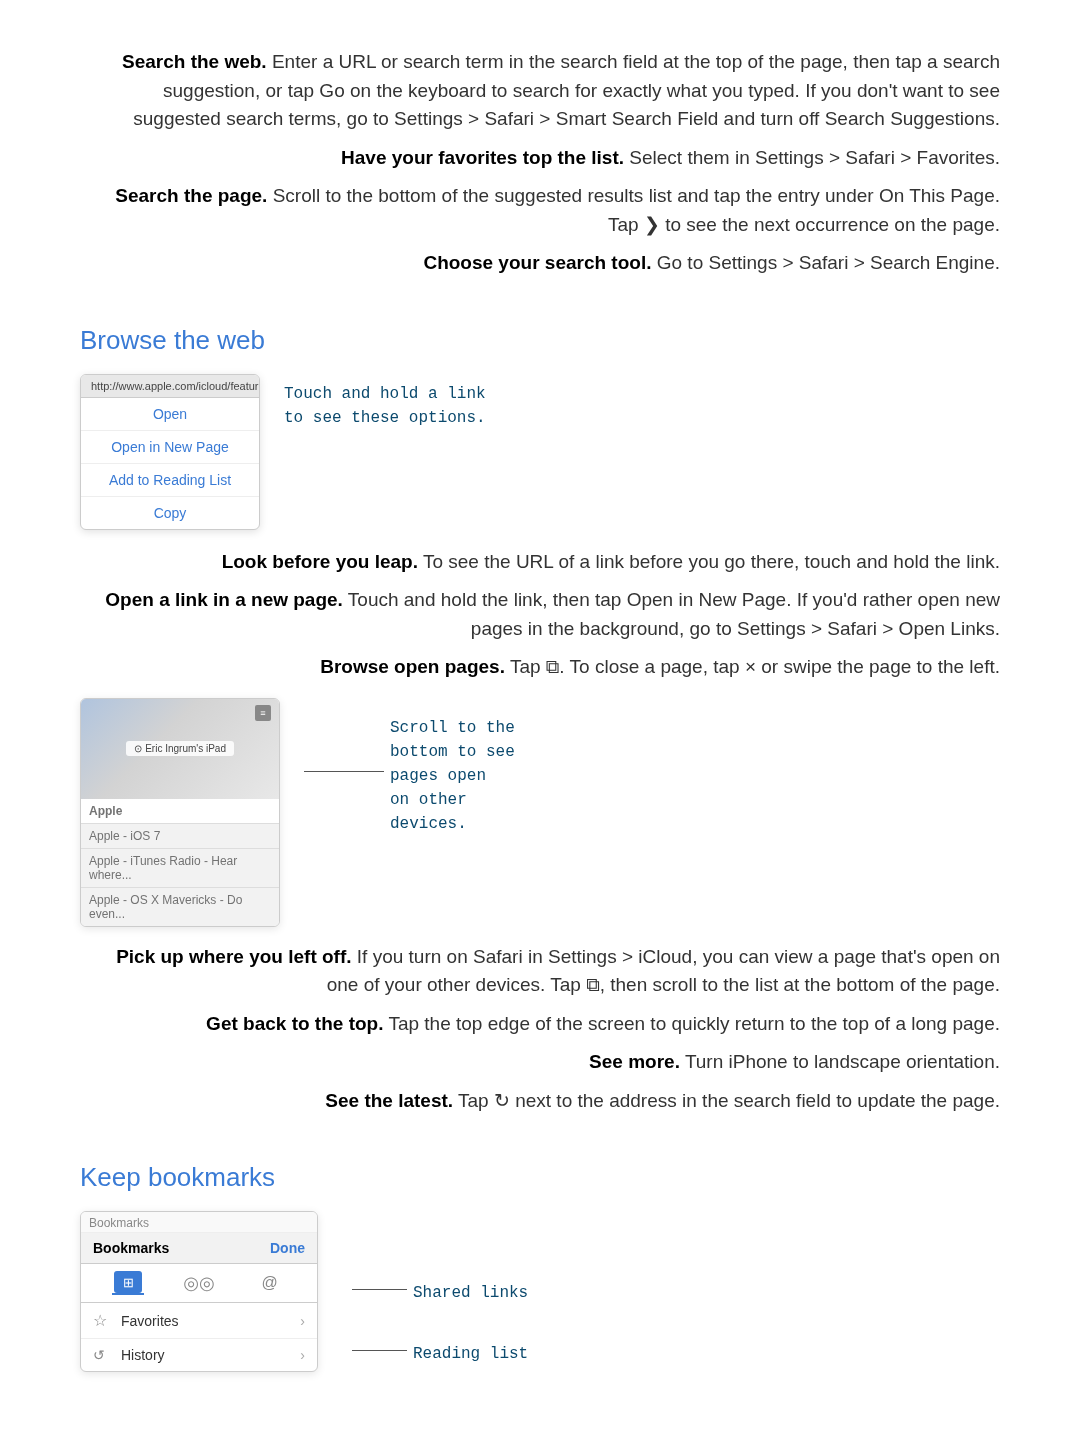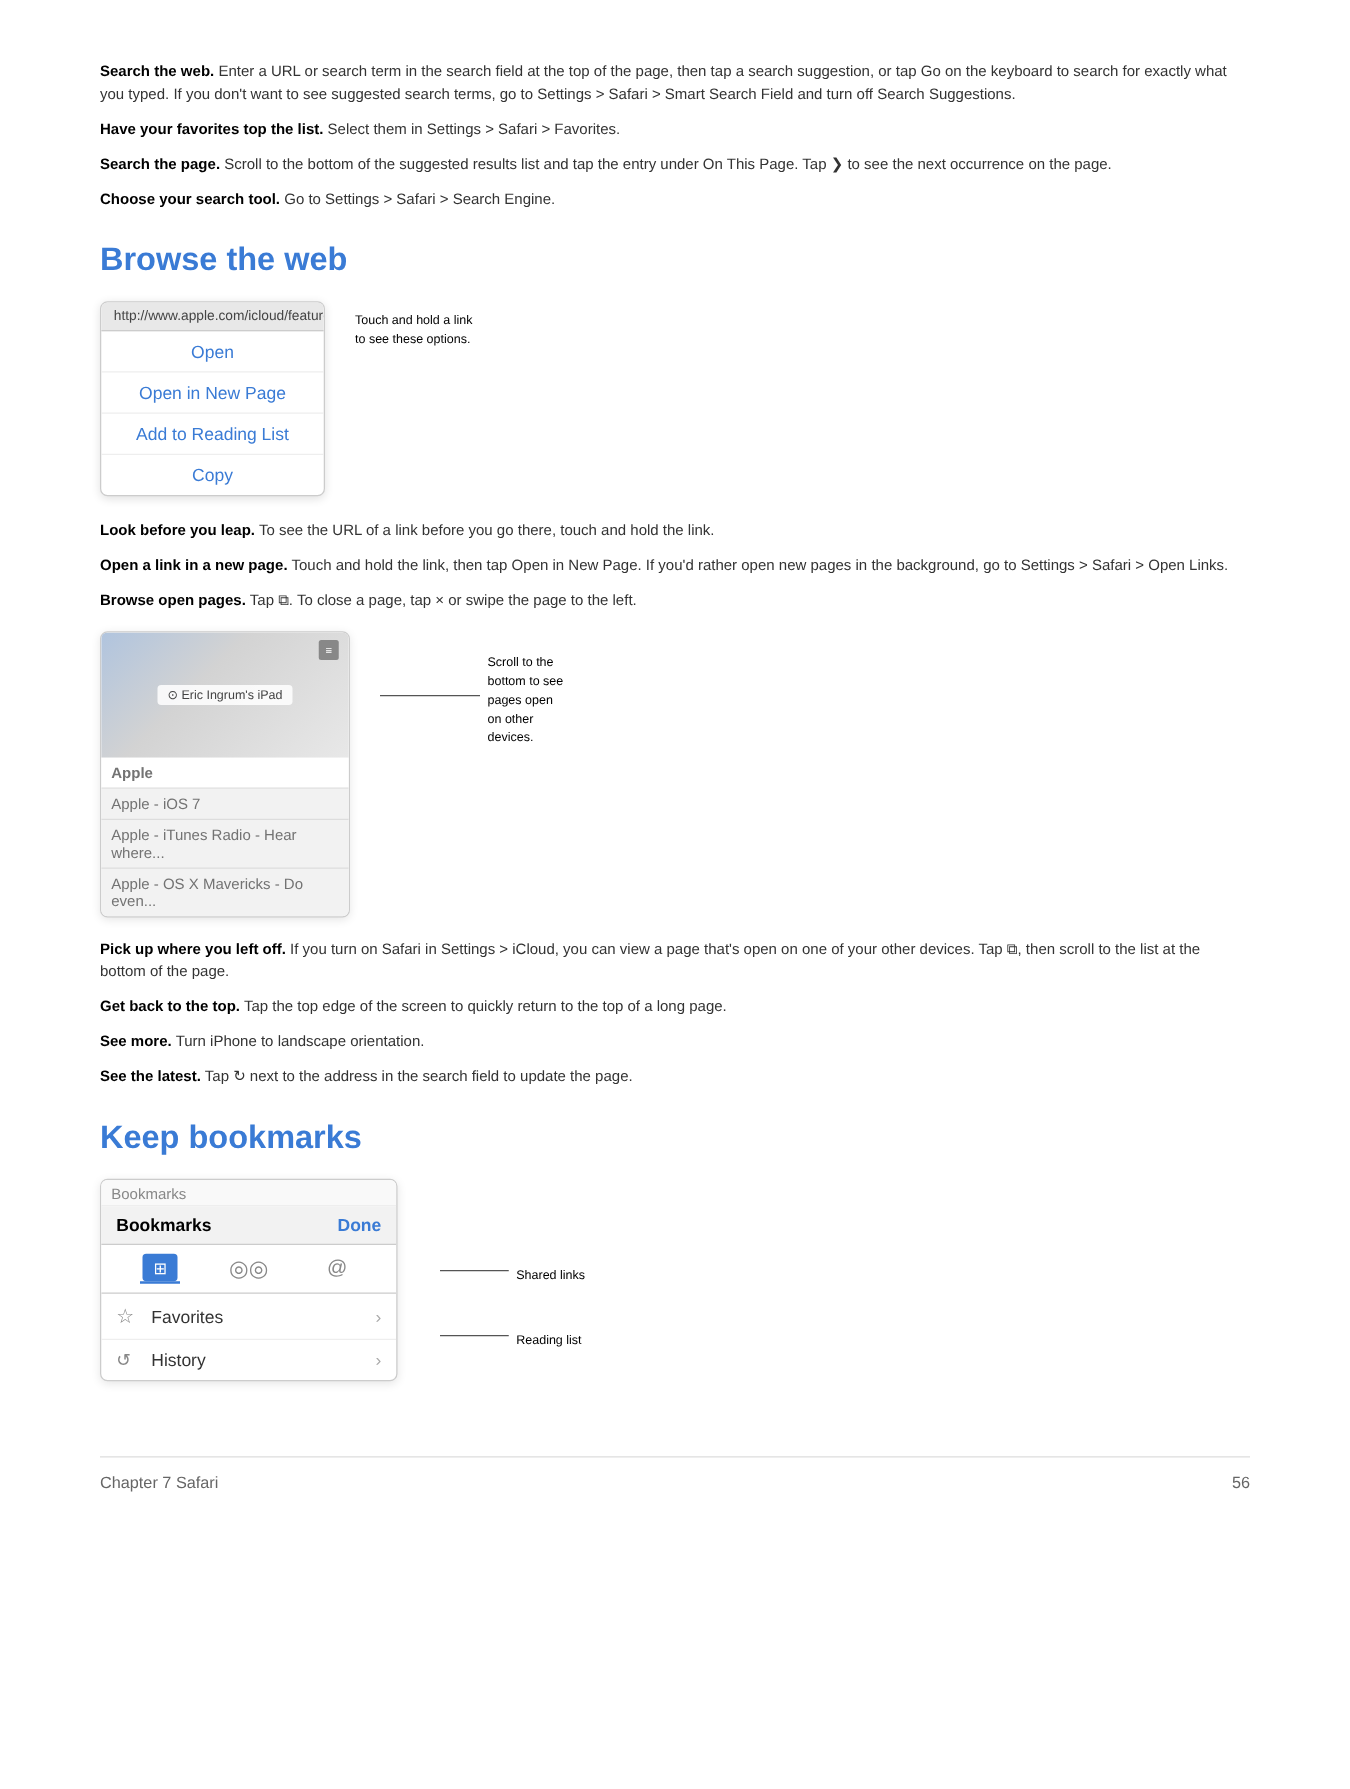--- a/index.html
+++ b/index.html
@@ -12,45 +12,47 @@
       min-height: 1431px;
       padding: 48px 80px 60px 80px;
     }
     .page-content {
       max-width: 920px;
       margin: 0 auto;
     }
     p {
       margin-bottom: 10px;
       line-height: 1.5;
-      font-size: 12px;
+      font-size: 19px;
       color: #333;
+      text-align: right;
     }
     p b {
       font-weight: bold;
       color: #000;
     }
     .section-heading {
       font-size: 26px;
-      font-weight: 700;
+      font-weight: 400;
       color: #3a7bd5;
-      margin-top: 24px;
+      margin-top: 47px;
       margin-bottom: 18px;
     }
     .figure-row {
       display: flex;
       align-items: flex-start;
       margin: 18px 0 18px 0;
       gap: 24px;
     }
     .figure-caption {
-      font-size: 10px;
-      color: #000000;
+      font-size: 16px;
+      color: #0c4a6e;
       line-height: 1.5;
       padding-top: 8px;
+      font-family: Liberation Mono, monospace;
     }
     
     .context-menu {
       border: 1px solid #ccc;
       border-radius: 6px;
       overflow: hidden;
       width: 175px;
       min-width: 180px;
       background: #fff;
       box-shadow: 0 2px 8px rgba(0,0,0,0.12);

